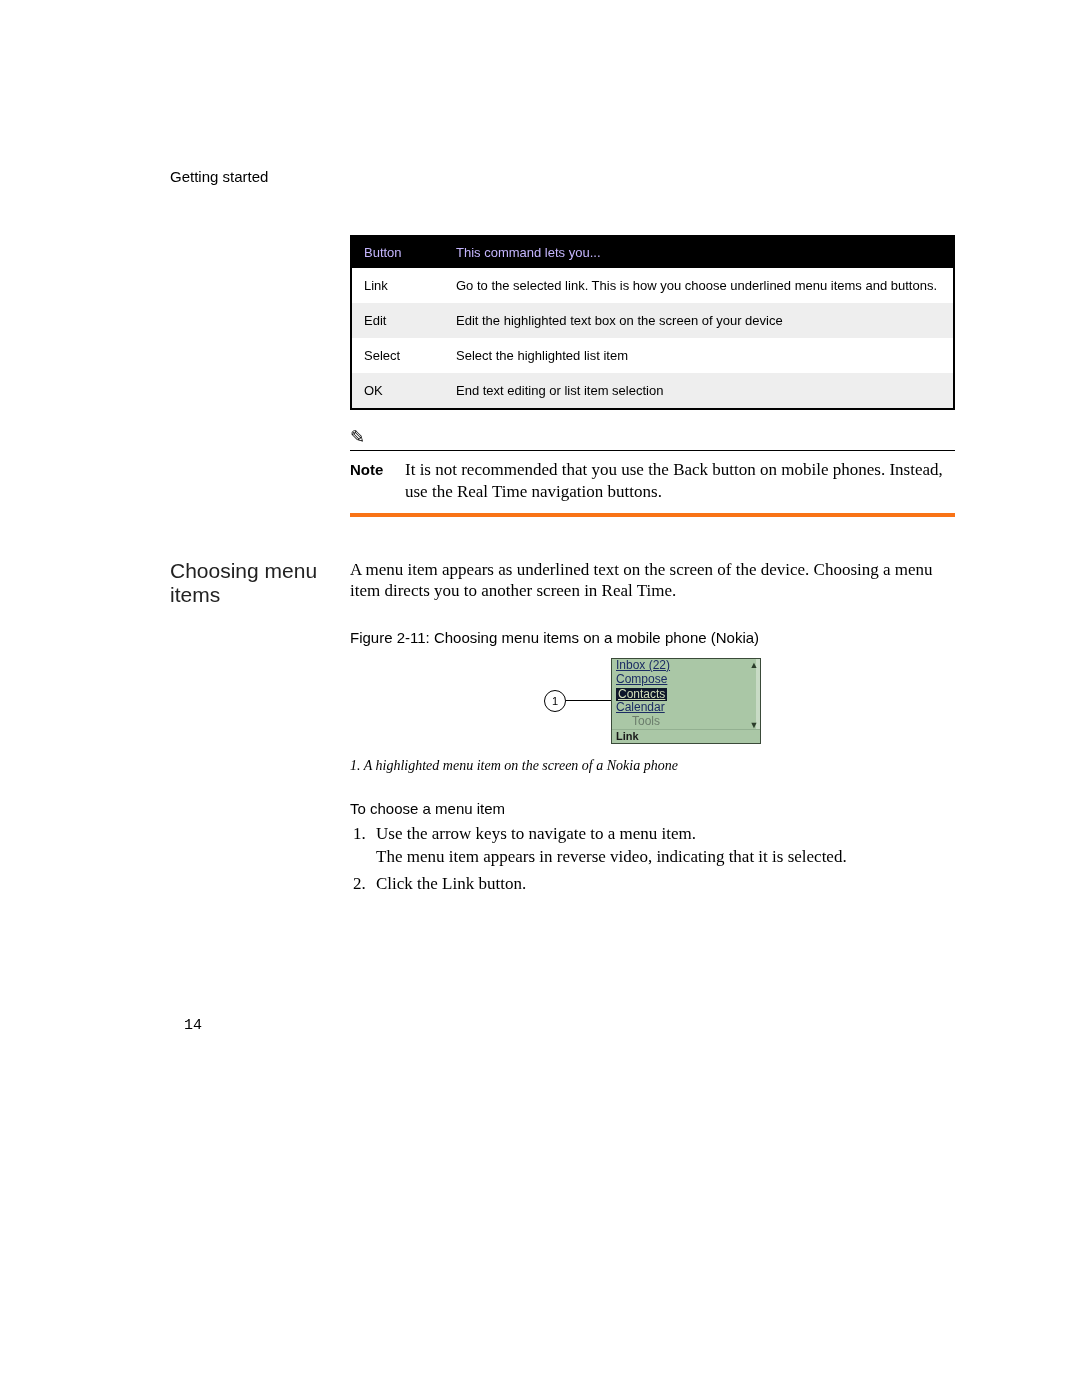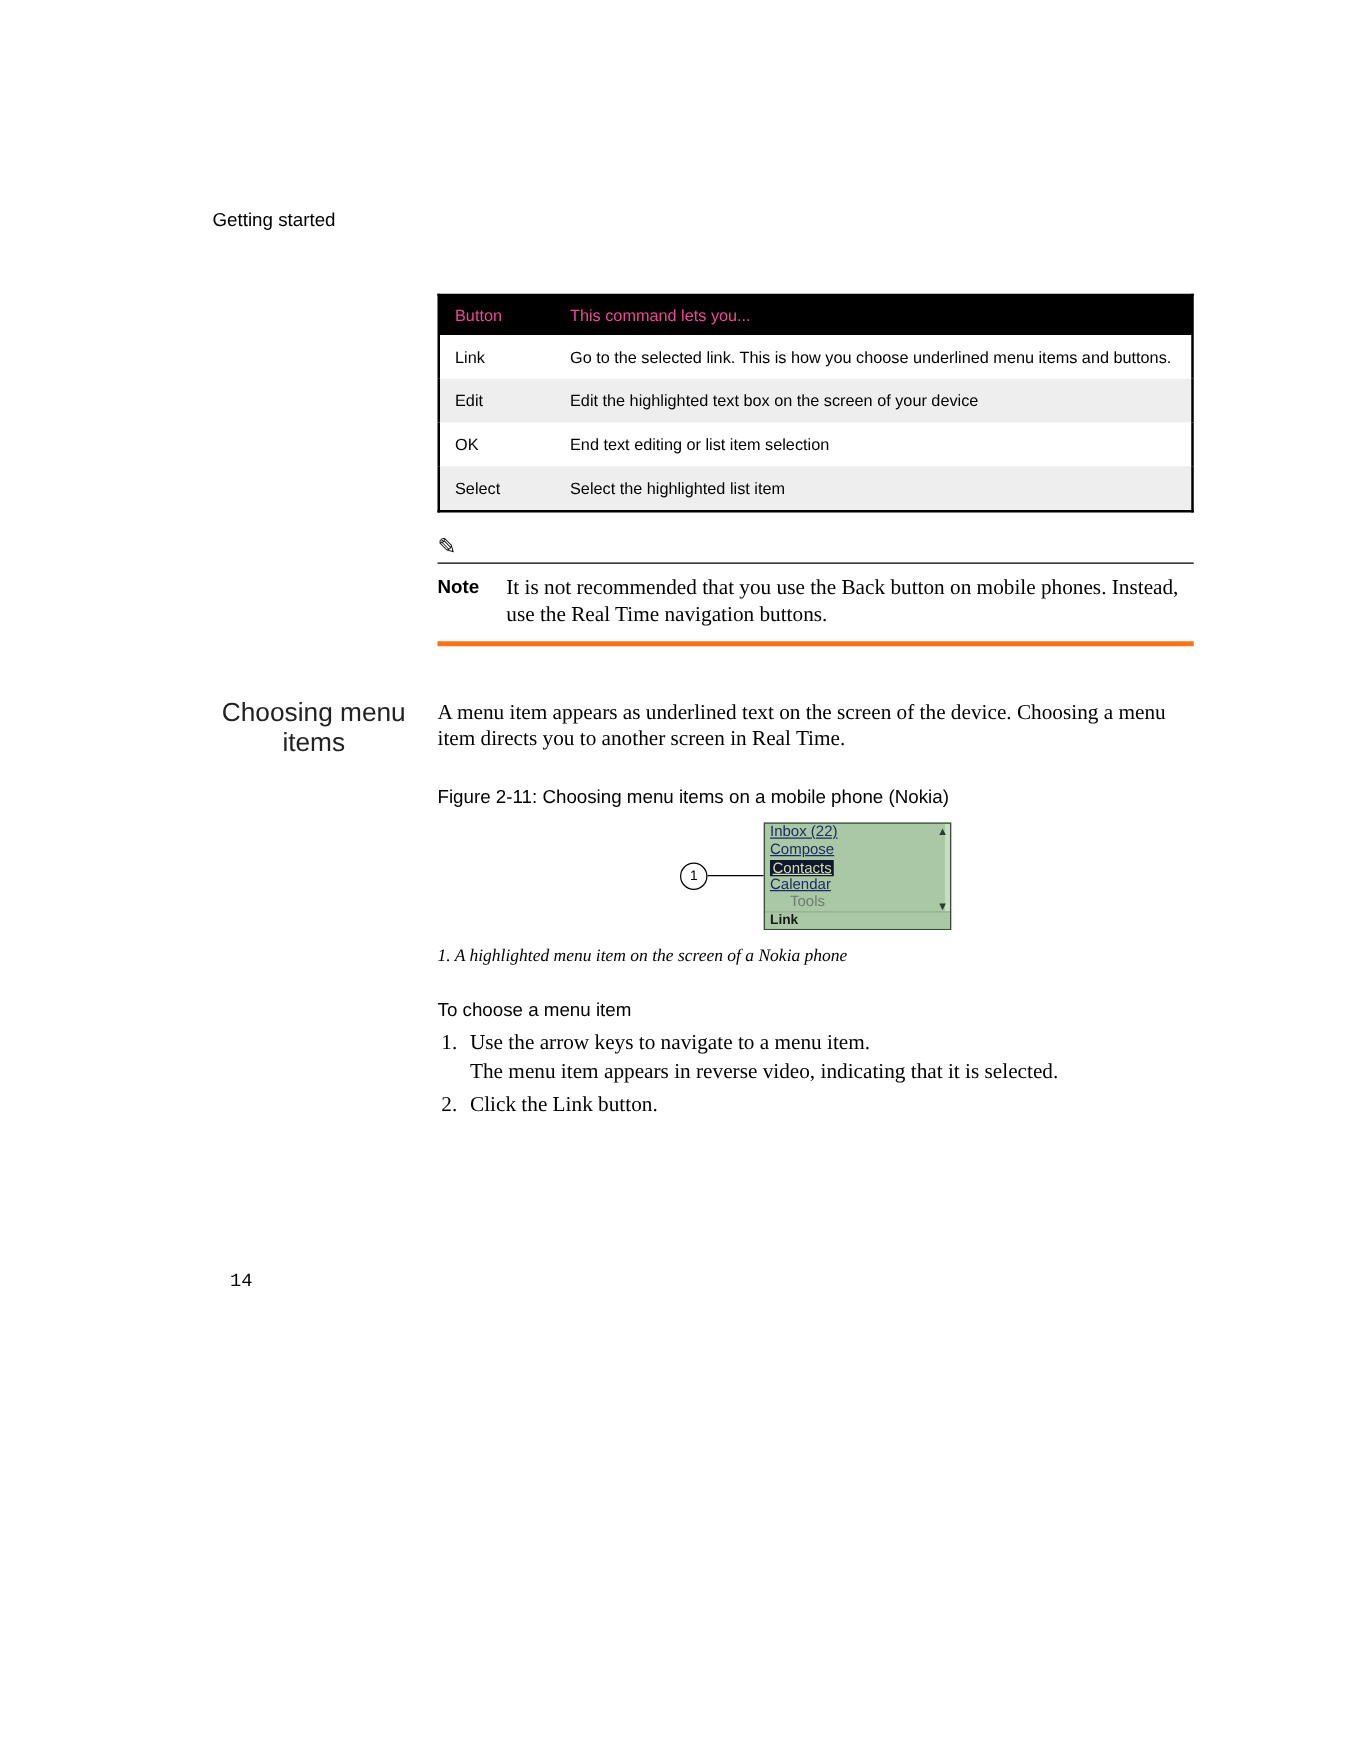--- a/index.html
+++ b/index.html
@@ -21,21 +21,21 @@
     font-size: 15px;
     color: #000;
     margin-bottom: 50px;
   }
   .two-col {
     display: flex;
   }
   .left-col {
     width: 180px;
     flex: 0 0 180px;
-    text-align: center;
+    text-align: left;
     padding-right: 18px;
     box-sizing: border-box;
   }
   .right-col {
     flex: 1;
   }
   .intro-para {
     line-height: 1.25;
     margin-bottom: 18px;
   }
@@ -43,21 +43,21 @@
   
   table.cmd-table {
     width: 100%;
     border-collapse: collapse;
     border: 2px solid #000;
     font-family: Arial, Helvetica, sans-serif;
     font-size: 13px;
   }
   table.cmd-table th {
     background: #000;
-    color: #ec4899;
+    color: #c4b5fd;
     text-align: left;
     font-weight: normal;
     padding: 8px 10px 8px 12px;
   }
   table.cmd-table td {
     padding: 10px 10px 10px 12px;
     vertical-align: top;
   }
   table.cmd-table tbody tr:nth-child(even) td {
     background: #eee;
@@ -233,26 +233,26 @@
         <tbody>
           <tr>
             <td>Link</td>
             <td>Go to the selected link. This is how you choose underlined menu items and buttons.</td>
           </tr>
           <tr>
             <td>Edit</td>
             <td>Edit the highlighted text box on the screen of your device</td>
           </tr>
           <tr>
+            <td>Select</td>
+            <td>Select the highlighted list item</td>
+          </tr>
+          <tr>
             <td>OK</td>
             <td>End text editing or list item selection</td>
-          </tr>
-          <tr>
-            <td>Select</td>
-            <td>Select the highlighted list item</td>
           </tr>
         </tbody>
       </table>
 
       <div class="note-block">
         <div class="note-icon-row">
           <span class="note-icon">✎</span>
         </div>
         <div class="note-body">
           <div class="note-label">Note</div>

